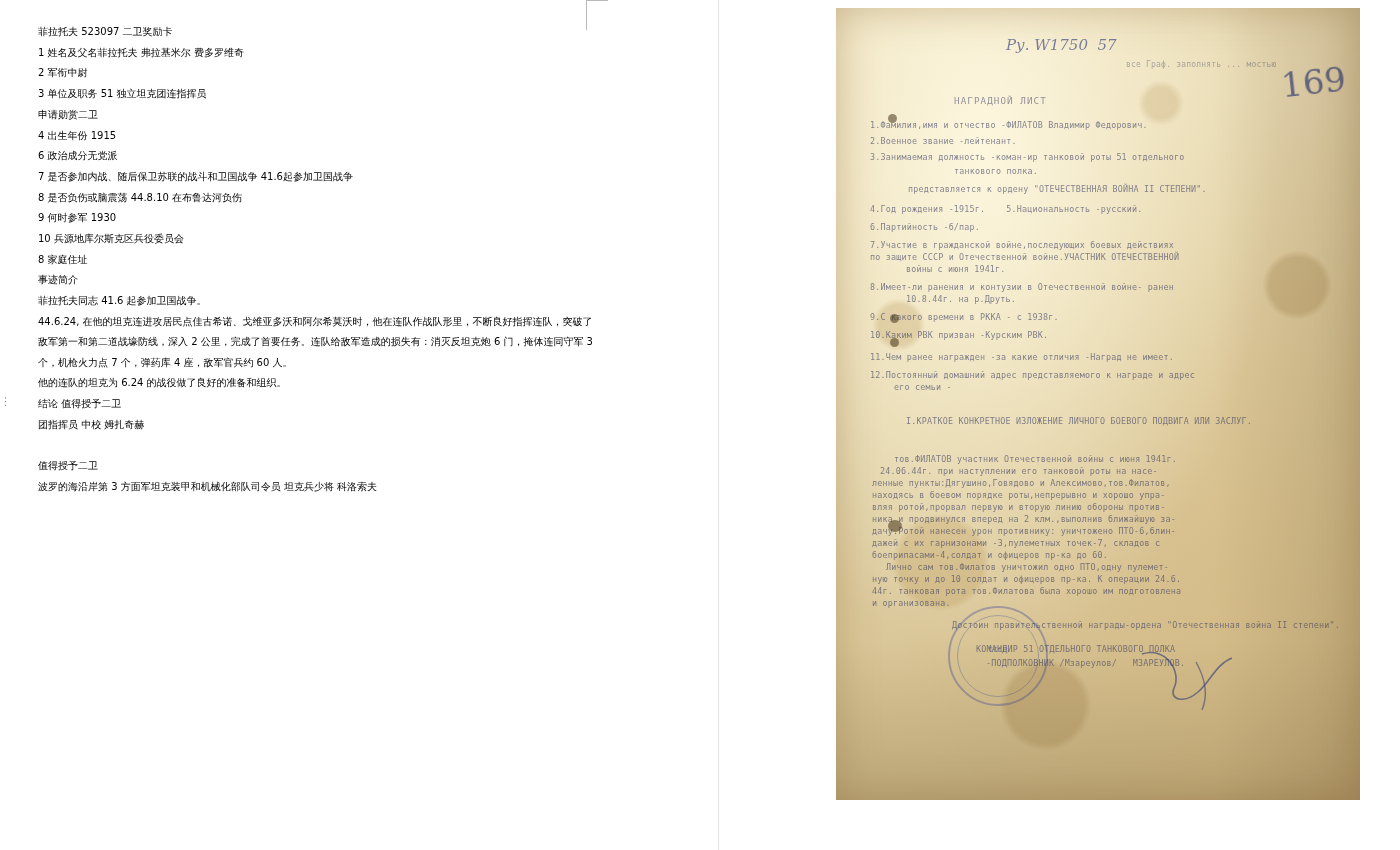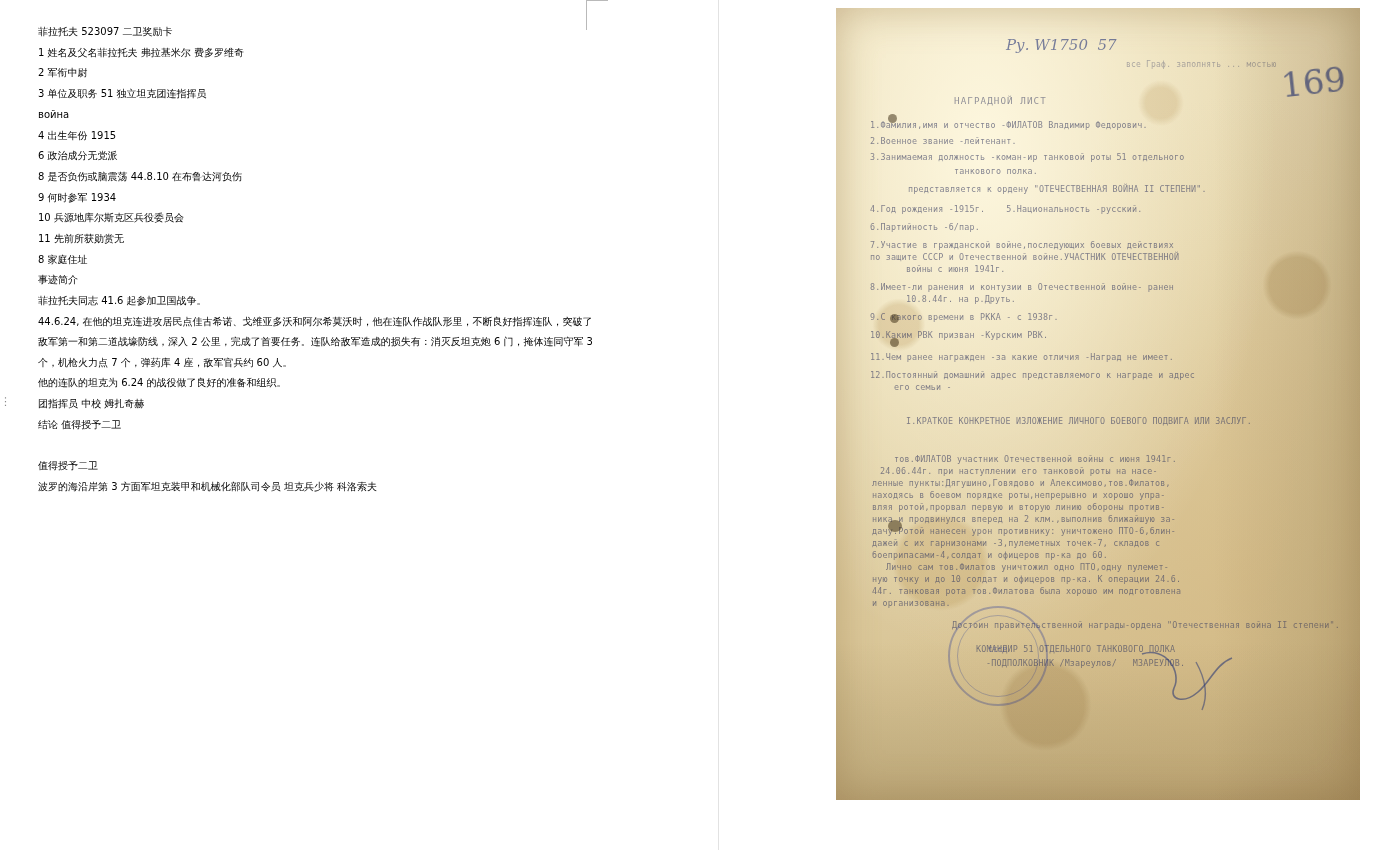--- a/index.html
+++ b/index.html
@@ -215,34 +215,34 @@
   <div class="corner-mark v" style="left:586px; top:0px;"></div>
   <div class="corner-mark v" style="left:586px; top:8px;"></div>
 
   <div id="ruler-marker">⋮</div>
 
   <div id="doc-body">
       <p>菲拉托夫 523097 二卫奖励卡</p>
       <p>1 姓名及父名菲拉托夫  弗拉基米尔  费多罗维奇</p>
       <p>2 军衔中尉</p>
       <p>3 单位及职务 51 独立坦克团连指挥员</p>
-      <p>война</p>
+      <p>申请勋赏二卫</p>
       <p>4 出生年份 1915</p>
       <p>6 政治成分无党派</p>
+      <p>7 是否参加内战、随后保卫苏联的战斗和卫国战争 41.6起参加卫国战争</p>
       <p>8 是否负伤或脑震荡 44.8.10 在布鲁达河负伤</p>
-      <p>9 何时参军 1934</p>
+      <p>9 何时参军 1930</p>
       <p>10 兵源地库尔斯克区兵役委员会</p>
-      <p>11 先前所获勋赏无</p>
       <p>8 家庭住址</p>
       <p>事迹简介</p>
       <p>菲拉托夫同志 41.6 起参加卫国战争。</p>
       <p>44.6.24, 在他的坦克连进攻居民点佳古希诺、戈维亚多沃和阿尔希莫沃时，他在连队作战队形里，不断良好指挥连队，突破了敌军第一和第二道战壕防线，深入 2 公里，完成了首要任务。连队给敌军造成的损失有：消灭反坦克炮 6 门，掩体连同守军 3 个，机枪火力点 7 个，弹药库 4 座，敌军官兵约 60 人。</p>
       <p>他的连队的坦克为 6.24 的战役做了良好的准备和组织。</p>
+      <p>结论  值得授予二卫</p>
       <p>团指挥员  中校  姆扎奇赫</p>
-      <p>结论  值得授予二卫</p>
       <p class="blank"></p>
       <p>值得授予二卫</p>
       <p>波罗的海沿岸第 3 方面军坦克装甲和机械化部队司令员  坦克兵少将  科洛索夫</p>
     </div>
 </div>
 
 <div id="gutter"></div>
 
 <div id="scan-pane">
   <div id="scan-sheet">

